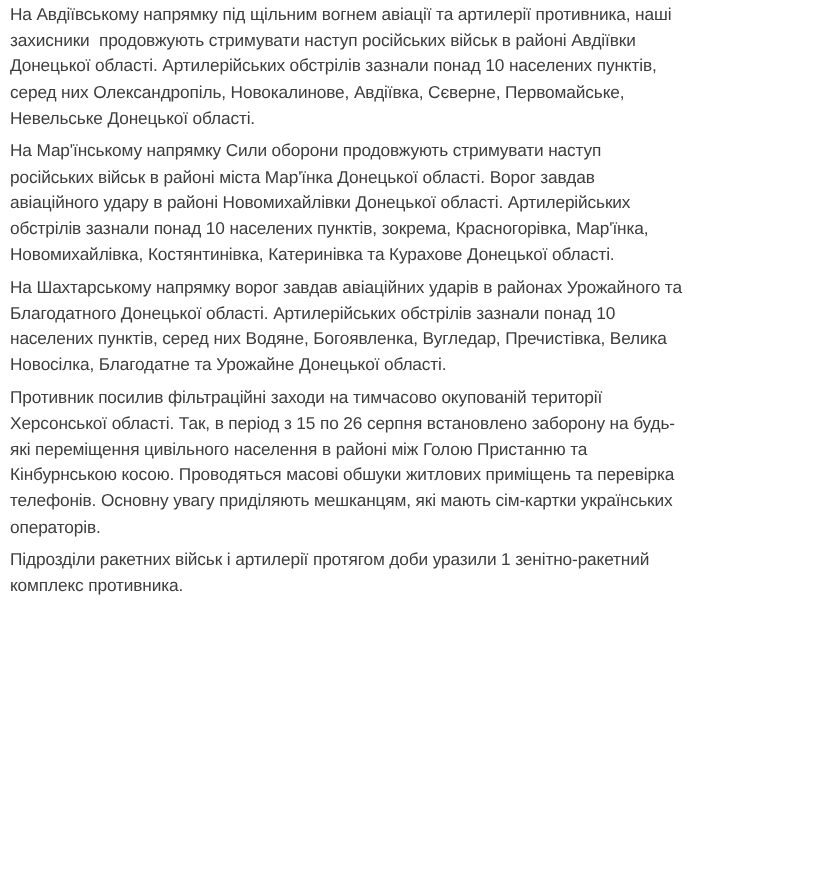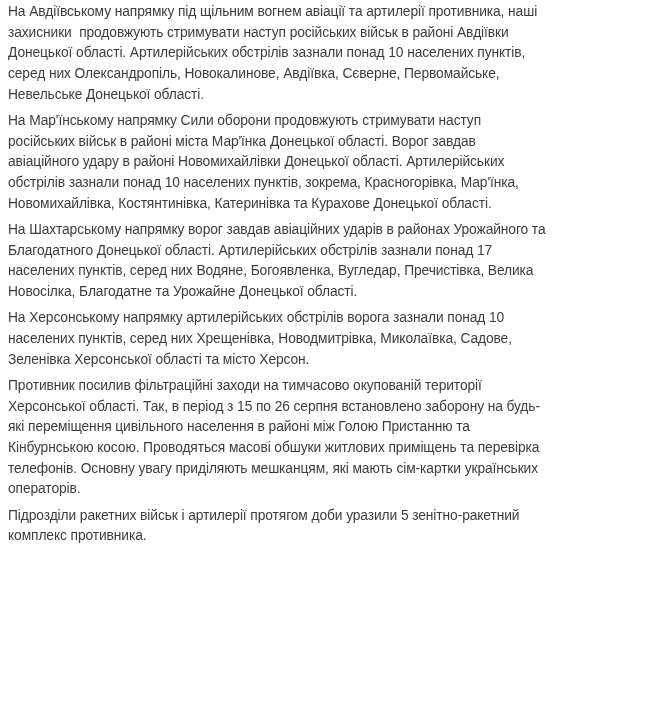--- a/index.html
+++ b/index.html
@@ -29,17 +29,16 @@
     white-space: pre-wrap;       
     word-wrap: break-word;
   }
 </style>
 </head>
 <body>
 
 <div class="post-body">
   <p class="post-paragraph">На Авдіївському напрямку під щільним вогнем авіації та артилерії противника, наші захисники  продовжують стримувати наступ російських військ в районі Авдіївки Донецької області. Артилерійських обстрілів зазнали понад 10 населених пунктів, серед них Олександропіль, Новокалинове, Авдіївка, Сєверне, Первомайське, Невельське Донецької області.</p>
   <p class="post-paragraph">На Мар'їнському напрямку Сили оборони продовжують стримувати наступ російських військ в районі міста Мар'їнка Донецької області. Ворог завдав авіаційного удару в районі Новомихайлівки Донецької області. Артилерійських обстрілів зазнали понад 10 населених пунктів, зокрема, Красногорівка, Мар'їнка, Новомихайлівка, Костянтинівка, Катеринівка та Курахове Донецької області.</p>
-  <p class="post-paragraph">На Шахтарському напрямку ворог завдав авіаційних ударів в районах Урожайного та Благодатного Донецької області. Артилерійських обстрілів зазнали понад 17 населених пунктів, серед них Водяне, Богоявленка, Вугледар, Пречистівка, Велика Новосілка, Благодатне та Урожайне Донецької області.</p>
-  <p class="post-paragraph">На Херсонському напрямку артилерійських обстрілів ворога зазнали понад 10 населених пунктів, серед них Хрещенівка, Новодмитрівка, Миколаївка, Садове, Зеленівка Херсонської області та місто Херсон.</p>
+  <p class="post-paragraph">На Шахтарському напрямку ворог завдав авіаційних ударів в районах Урожайного та Благодатного Донецької області. Артилерійських обстрілів зазнали понад 10 населених пунктів, серед них Водяне, Богоявленка, Вугледар, Пречистівка, Велика Новосілка, Благодатне та Урожайне Донецької області.</p>
   <p class="post-paragraph">Противник посилив фільтраційні заходи на тимчасово окупованій території Херсонської області. Так, в період з 15 по 26 серпня встановлено заборону на будь-які переміщення цивільного населення в районі між Голою Пристанню та Кінбурнською косою. Проводяться масові обшуки житлових приміщень та перевірка телефонів. Основну увагу приділяють мешканцям, які мають сім-картки українських операторів.</p>
-  <p class="post-paragraph">Підрозділи ракетних військ і артилерії протягом доби уразили 5 зенітно-ракетний комплекс противника.</p>
+  <p class="post-paragraph">Підрозділи ракетних військ і артилерії протягом доби уразили 1 зенітно-ракетний комплекс противника.</p>
 </div>
 
 </body></html>

